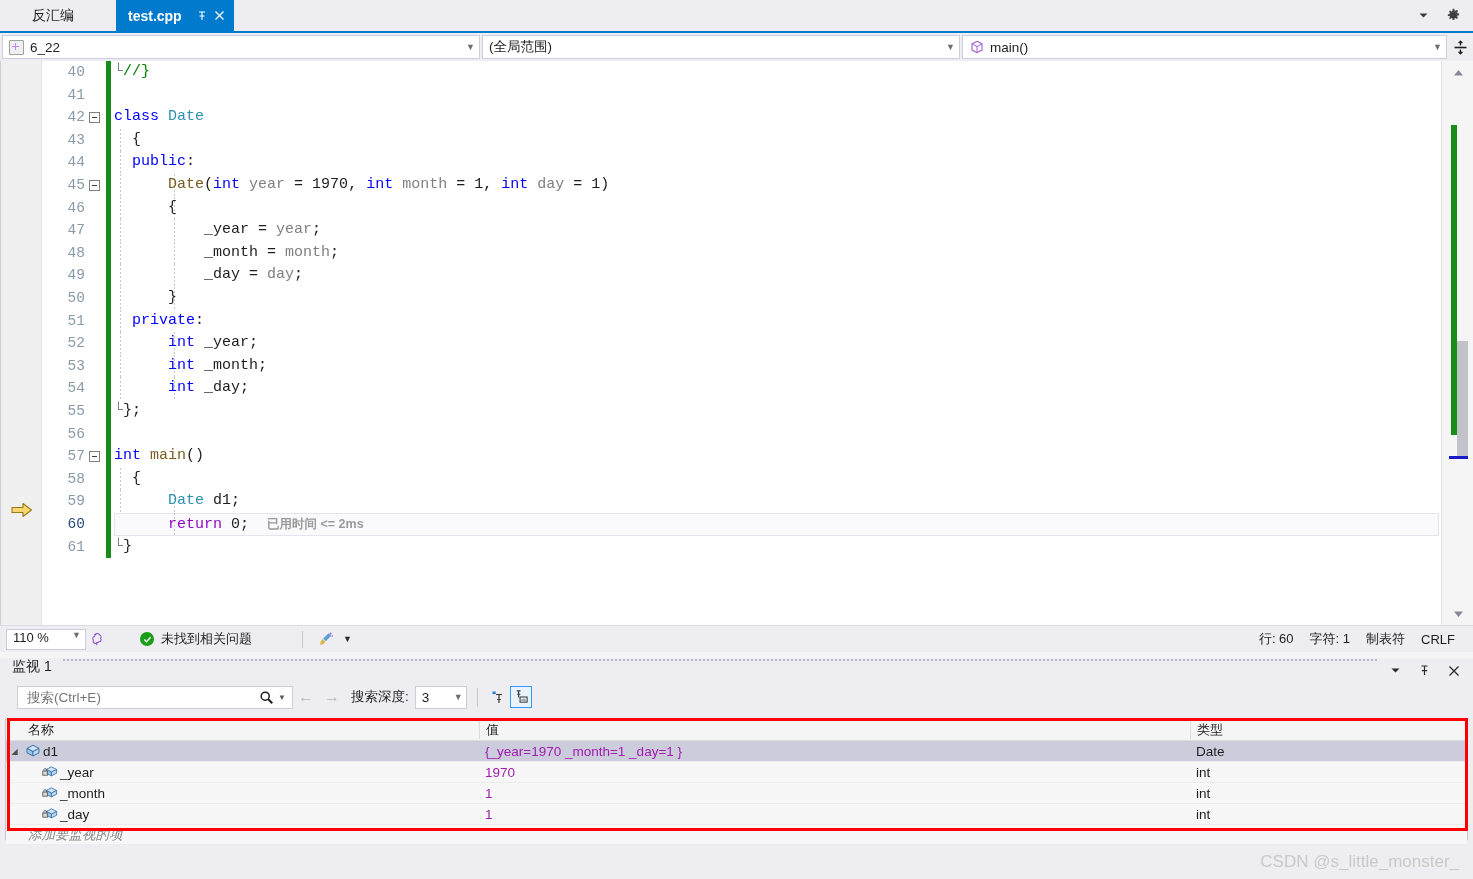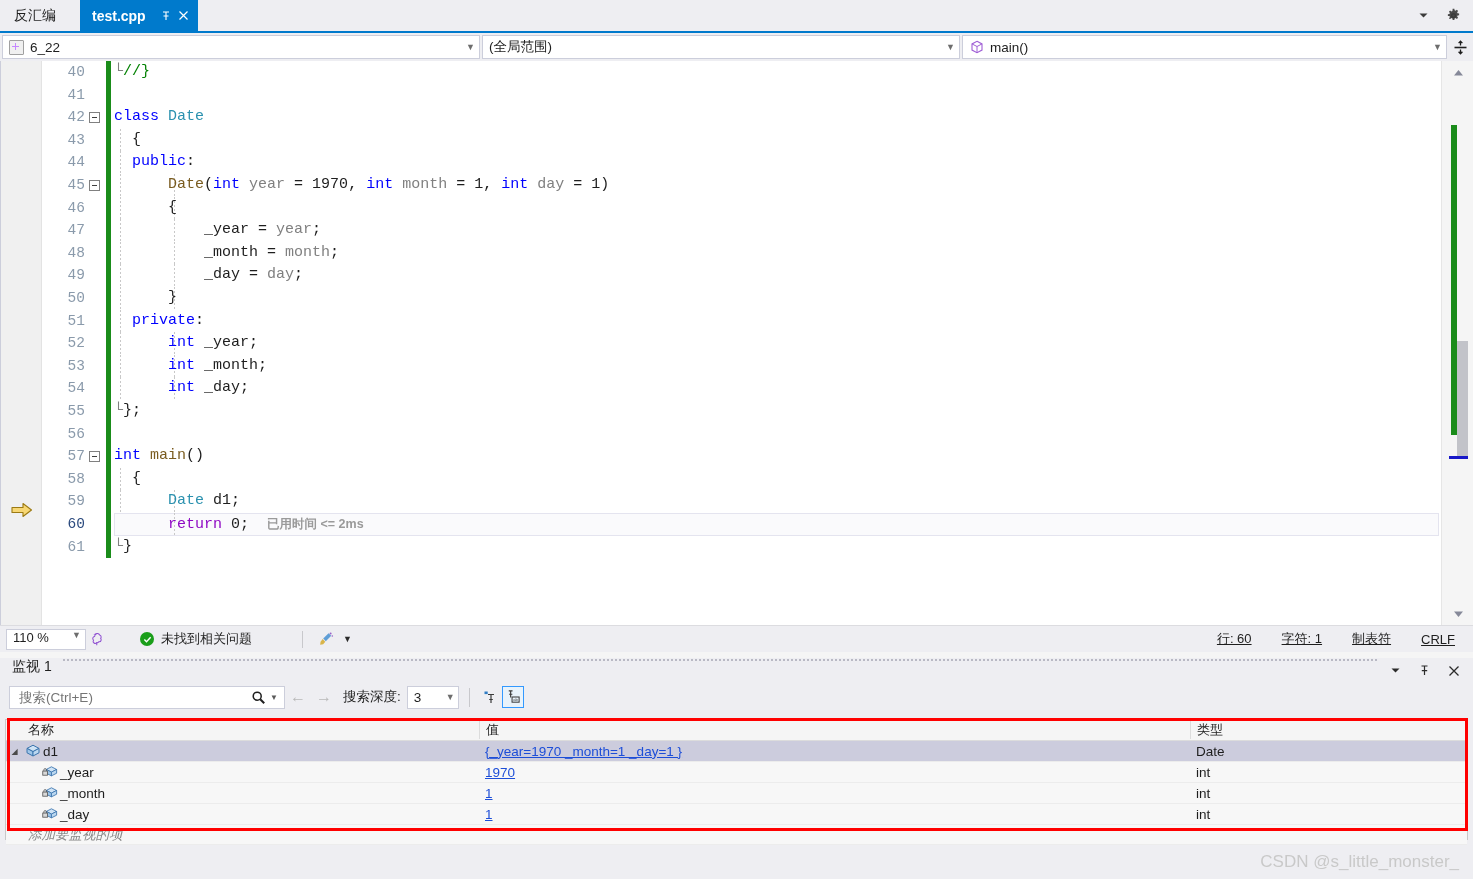--- a/index.html
+++ b/index.html
@@ -17,21 +17,21 @@
   
   .tabstrip {
     position: absolute; left: 0; top: 0; width: 1473px; height: 31px;
     background: #eeeef2;
     display: flex; align-items: stretch;
   }
   .tab {
     display: flex; align-items: center; height: 31px; padding: 0 12px;
     font-size: 14px; cursor: default; white-space: nowrap;
   }
-  .tab.inactive { background: #eeeef2; color: #1e1e1e; padding: 0 14px; }
+  .tab.inactive { background: #eeeef2; color: #1e1e1e; padding: 0 32px; }
   .tab.active {
     background: #007acc; color: #ffffff; font-weight: bold; padding-right: 6px;
   }
   .tab .tablabel { margin-right: 10px; }
   .tab-icon {
     width: 16px; height: 16px; display: inline-flex; align-items: center;
     justify-content: center; color: #ffffff; font-size: 13px; margin-left: 2px;
     cursor: pointer;
   }
   .tabstrip-right {
@@ -172,21 +172,21 @@
     padding: 0 4px 0 6px; font-size: 13px; cursor: pointer;
   }
   .zoomcombo .arrow { margin-left: auto; color: #6d6d6d; font-size: 9px; }
   .sb-ico { width: 22px; display: flex; align-items: center; justify-content: center; cursor: pointer; }
   .sb-ok {
     width: 14px; height: 14px; border-radius: 50%; background: #1a9e1a;
     display: inline-flex; align-items: center; justify-content: center;
     color: #fff; font-size: 9px; margin-right: 7px; flex: 0 0 auto;
   }
   .sb-sep { width: 1px; height: 17px; background: #c8c8cc; margin: 0 12px; }
-  .sb-right { margin-left: auto; display: flex; align-items: center; gap: 30px; padding-right: 18px; text-decoration: underline; }
+  .sb-right { margin-left: auto; display: flex; align-items: center; gap: 16px; padding-right: 18px; }
 
   
   .watchpanel {
     position: absolute; left: 0; top: 658px; width: 1473px; height: 221px;
     background: #eeeef2;
   }
   .wp-title {
     position: relative; height: 25px; display: flex; 
     padding-left: 12px; font-size: 14px;
   }
@@ -197,21 +197,21 @@
   }
   .wp-titlebtns { display: flex; align-items: center; gap: 14px; padding-right: 12px; }
   .wp-btn { width: 15px; height: 15px; display: flex; align-items: center;
             justify-content: center; color: #2b2b2b; cursor: pointer; }
 
   .wp-toolbar {
     height: 28px; display: flex; align-items: center; padding-left: 9px; gap: 0;
   }
   .searchbox {
     width: 276px; height: 23px; background: #ffffff; border: 1px solid #cccedb;
-    display: flex; align-items: center; padding: 0 3px 0 7px;
+    display: flex; align-items: center; padding: 0 3px 0 7px; margin-left: 8px;
   }
   .searchbox input {
     border: none; outline: none; flex: 1; font-size: 13.5px;
     color: #717171; font-family: "Liberation Sans", sans-serif; background: transparent;
   }
   .search-ico { width: 17px; display: flex; align-items: center; justify-content: center; cursor: pointer; }
   .search-arrow { color: #5a5a5a; font-size: 8px; padding: 0 3px; cursor: pointer; }
   .nav-arrow { width: 26px; text-align: center; color: #b9b9b9; font-size: 16px; cursor: pointer; }
   .depth-label { font-size: 13.5px; margin-left: 6px; margin-right: 6px; }
   .depthcombo {
@@ -241,21 +241,21 @@
   }
   .gh-name  { width: 473px; padding-left: 22px; }
   .gh-value { width: 711px; padding-left: 6px; border-left: 1px solid #dcdcdc; }
   .gh-type  { flex: 1; padding-left: 6px; border-left: 1px solid #dcdcdc; }
   .grid-row {
     display: flex; height: 21px; align-items: center; font-size: 13.5px;
     border-bottom: 1px solid #ececec; background: #f7f7f7;
   }
   .grid-row.sel { background: #ccccdd; }
   .gr-name { width: 473px; display: flex; align-items: center; }
-  .gr-value { width: 711px; padding-left: 6px; color: #1d4ed8; text-decoration: underline; }
+  .gr-value { width: 711px; padding-left: 6px; color: #a21caf; }
   .gr-type { flex: 1; padding-left: 6px; color: #1e1e1e; }
   .expander {
     width: 17px; display: flex; align-items: center; justify-content: center;
     color: #4a4a4a; font-size: 8px; cursor: pointer;
   }
   .indent { width: 17px; }
   .rowicon { width: 20px; display: flex; align-items: center; justify-content: center; }
   .addrow {
     height: 20px; display: flex; align-items: center; padding-left: 22px;
     font-size: 13.5px; font-style: italic; color: #8a8a8a; background: #f7f7f7;

